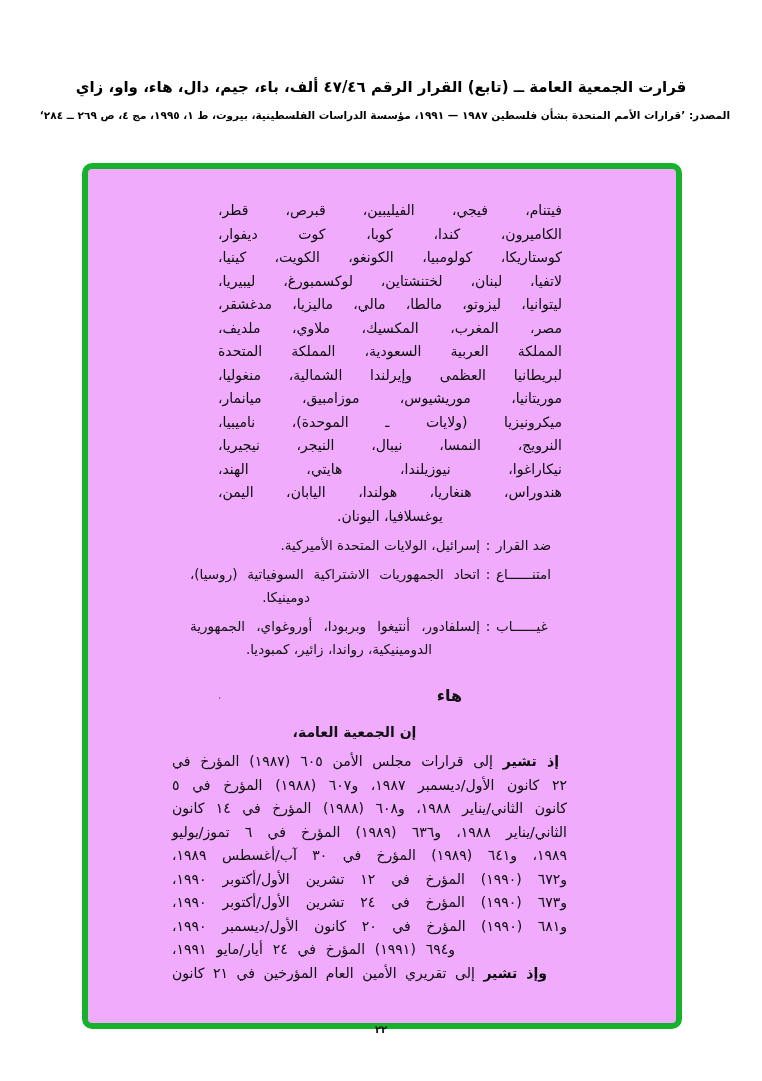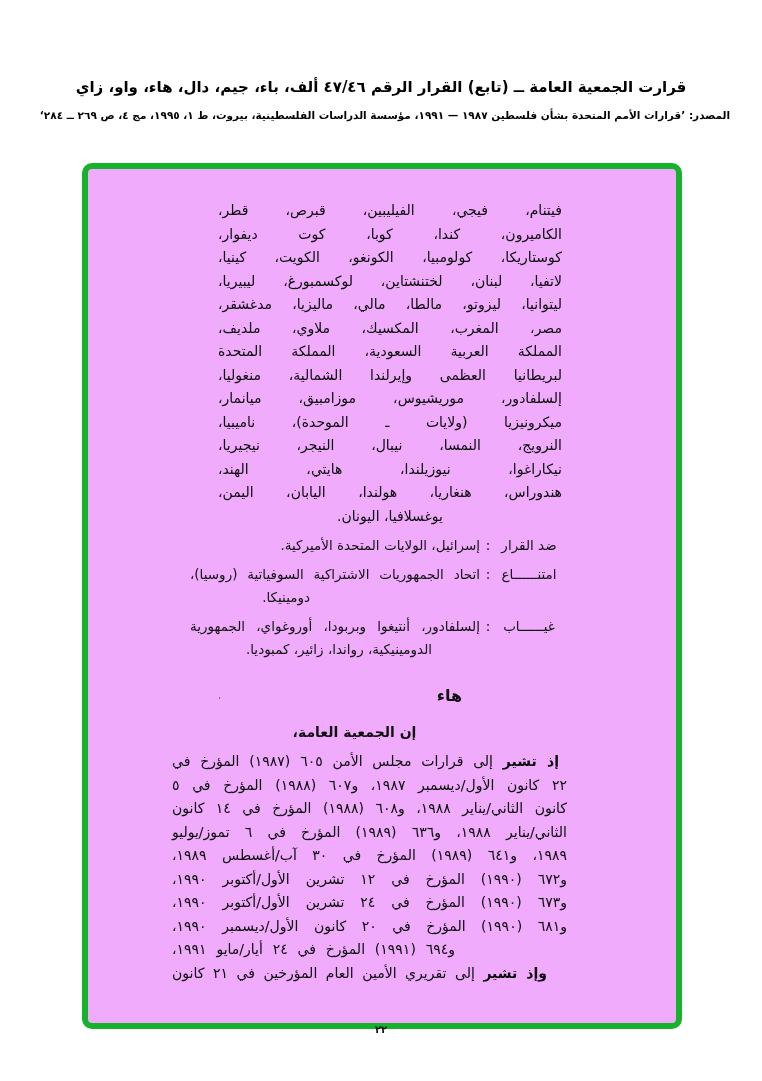--- a/index.html
+++ b/index.html
@@ -24,21 +24,21 @@
   }
   .box-content{position:relative;width:100%;height:100%;}
   .countries{margin:30px 114px 0 0;width:344px;}
   .t-line{
     font-size:14px;line-height:23.5px;color:#0a0a0a;
     text-align:justify;text-align-last:justify;white-space:nowrap;
   }
   .t-line.center-last{text-align-last:center;white-space:normal;}
   .votes{margin:6px 114px 0 0;width:372px;}
   .vote-row{display:flex;gap:5px;margin-bottom:5px;font-size:13.5px;line-height:23.5px;}
-  .vote-label{min-width:66px;white-space:nowrap;font-size:13.5px;text-align:center;}
+  .vote-label{min-width:66px;white-space:nowrap;font-size:13.5px;text-align:left;}
   .vote-colon{width:6px;text-align:center;}
   .vote-value{flex:1;}
   .vote-line{font-size:13.5px;line-height:23.5px;text-align:justify;text-align-last:justify;white-space:nowrap;}
   .vote-line.align-right{text-align:right;text-align-last:right;}
   .vote-line.indent-big{padding-right:170px;}
   .vote-line.indent-small{padding-right:48px;}
   .artifact{
     position:absolute;top:497px;right:455px;font-size:9px;color:#555;
     line-height:9px;
   }
@@ -77,21 +77,21 @@
 
     <div class="countries">
       <div class="t-line">فيتنام، فيجي، الفيليبين، قبرص، قطر،</div>
       <div class="t-line">الكاميرون، كندا، كوبا، كوت ديفوار،</div>
       <div class="t-line">كوستاريكا، كولومبيا، الكونغو، الكويت، كينيا،</div>
       <div class="t-line">لاتفيا، لبنان، لختنشتاين، لوكسمبورغ، ليبيريا،</div>
       <div class="t-line">ليتوانيا، ليزوتو، مالطا، مالي، ماليزيا، مدغشقر،</div>
       <div class="t-line">مصر، المغرب، المكسيك، ملاوي، ملديف،</div>
       <div class="t-line">المملكة العربية السعودية، المملكة المتحدة</div>
       <div class="t-line">لبريطانيا العظمى وإيرلندا الشمالية، منغوليا،</div>
-      <div class="t-line">إلسلفادور، موريشيوس، موزامبيق، ميانمار،</div>
+      <div class="t-line">موريتانيا، موريشيوس، موزامبيق، ميانمار،</div>
       <div class="t-line">ميكرونيزيا (ولايات ـ الموحدة)، ناميبيا،</div>
       <div class="t-line">النرويج، النمسا، نيبال، النيجر، نيجيريا،</div>
       <div class="t-line">نيكاراغوا، نيوزيلندا، هايتي، الهند،</div>
       <div class="t-line">هندوراس، هنغاريا، هولندا، اليابان، اليمن،</div>
       <div class="t-line center-last">يوغسلافيا، اليونان.</div>
     </div>
 
     <div class="votes">
       <div class="vote-row">
         <div class="vote-label">ضد القرار</div>

